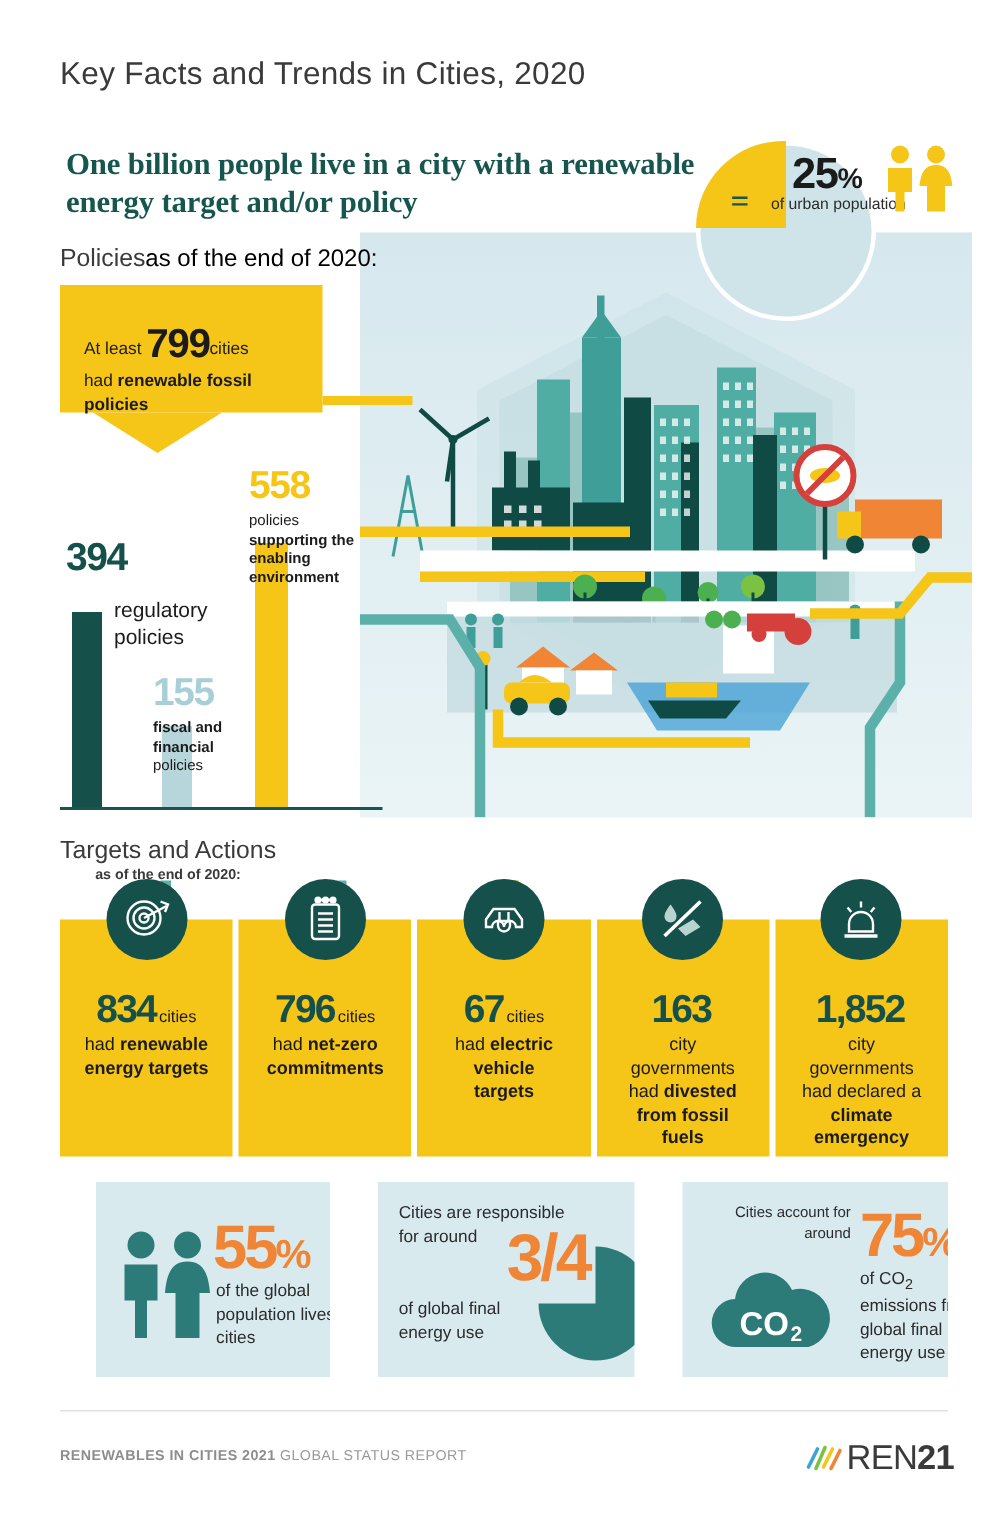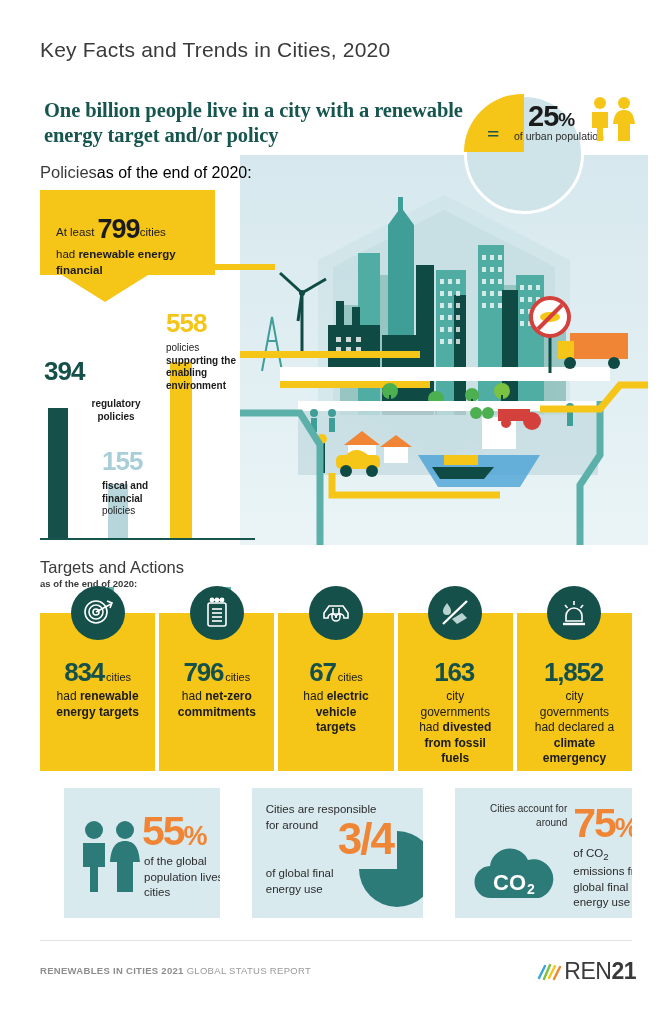--- a/index.html
+++ b/index.html
@@ -76,30 +76,30 @@
   .connector-y1{position:absolute;left:215px;top:264px;width:60px;height:6px;background:#F5C518;z-index:5;}
 
   
   .bars{position:absolute; left:40px; top:360px; width:210px; height:180px; z-index:5;}
   .baseline{position:absolute;left:40px;top:538px;width:215px;height:2px;background:#16564f;z-index:5;}
   .bar{position:absolute;bottom:0;}
   .bar-394{left:8px;width:20px;height:132px;background:#15504a;}
   .bar-155{left:68px;width:20px;height:56px;background:#b7d6dc;}
   .bar-558{left:130px;width:22px;height:178px;background:#F5C518;}
   .n394{position:absolute;left:4px;top:-4px;font-size:26px;font-weight:700;color:#15504a;letter-spacing:-1px;}
-  .t394{position:absolute;left:36px;top:38px;width:80px;font-size:10px;font-weight:700;line-height:1.25;color:#1b1b1b;text-align:center;}
+  .t394{position:absolute;left:36px;top:38px;width:80px;font-size:14px;font-weight:400;line-height:1.25;color:#1b1b1b;}
   .n155{position:absolute;left:62px;top:86px;font-size:26px;font-weight:700;color:#a8cfd8;letter-spacing:-1px;}
   .t155{position:absolute;left:62px;top:120px;width:72px;font-size:10px;line-height:1.25;color:#1b1b1b;}
   .t155 b{font-weight:700;}
   .n558{position:absolute;left:126px;top:-52px;font-size:26px;font-weight:700;color:#F5C518;letter-spacing:-1px;}
   .t558{position:absolute;left:126px;top:-18px;width:78px;font-size:10px;line-height:1.25;color:#1b1b1b;}
   .t558 b{font-weight:700;}
 
   
-  .sec-targets{position:absolute;left:40px;top:558px;z-index:5;}
+  .sec-targets{position:absolute;left:40px;top:558px;z-index:5;text-align:center;}
   .sec-targets .h{font-size:16.5px;color:#3a3a3a;}
   .sec-targets .s{font-size:9.5px;font-weight:700;color:#3a3a3a;margin-top:1px;}
 
   .cards{position:absolute;left:40px;top:613px;width:592px;height:158px;display:flex;gap:4px;z-index:5;}
   .card{
     position:relative;background:#F5C518;flex:1;
     padding-top:46px; text-align:center;
   }
   .badge{
     position:absolute;left:50%;top:-27px;transform:translateX(-50%);
@@ -382,21 +382,21 @@
   <div class="sec-policies">
     <span class="sec-h">Policies</span><span class="sub">as of the end of 2020:</span>
   </div>
 
   <div class="callout">
     <div class="body"></div>
     <div class="tail"></div>
     <div class="txt">
       <span>At least</span>
       <span class="big">799</span><span class="cities">cities</span><br>
-      <span>had </span><b>renewable energy financial</b>
+      <span>had </span><b>renewable fossil policies</b>
     </div>
   </div>
   <div class="connector-y1"></div>
 
   <div class="bars">
     <div class="bar bar-394"></div>
     <div class="bar bar-155"></div>
     <div class="bar bar-558"></div>
 
     <div class="n394">394</div>

